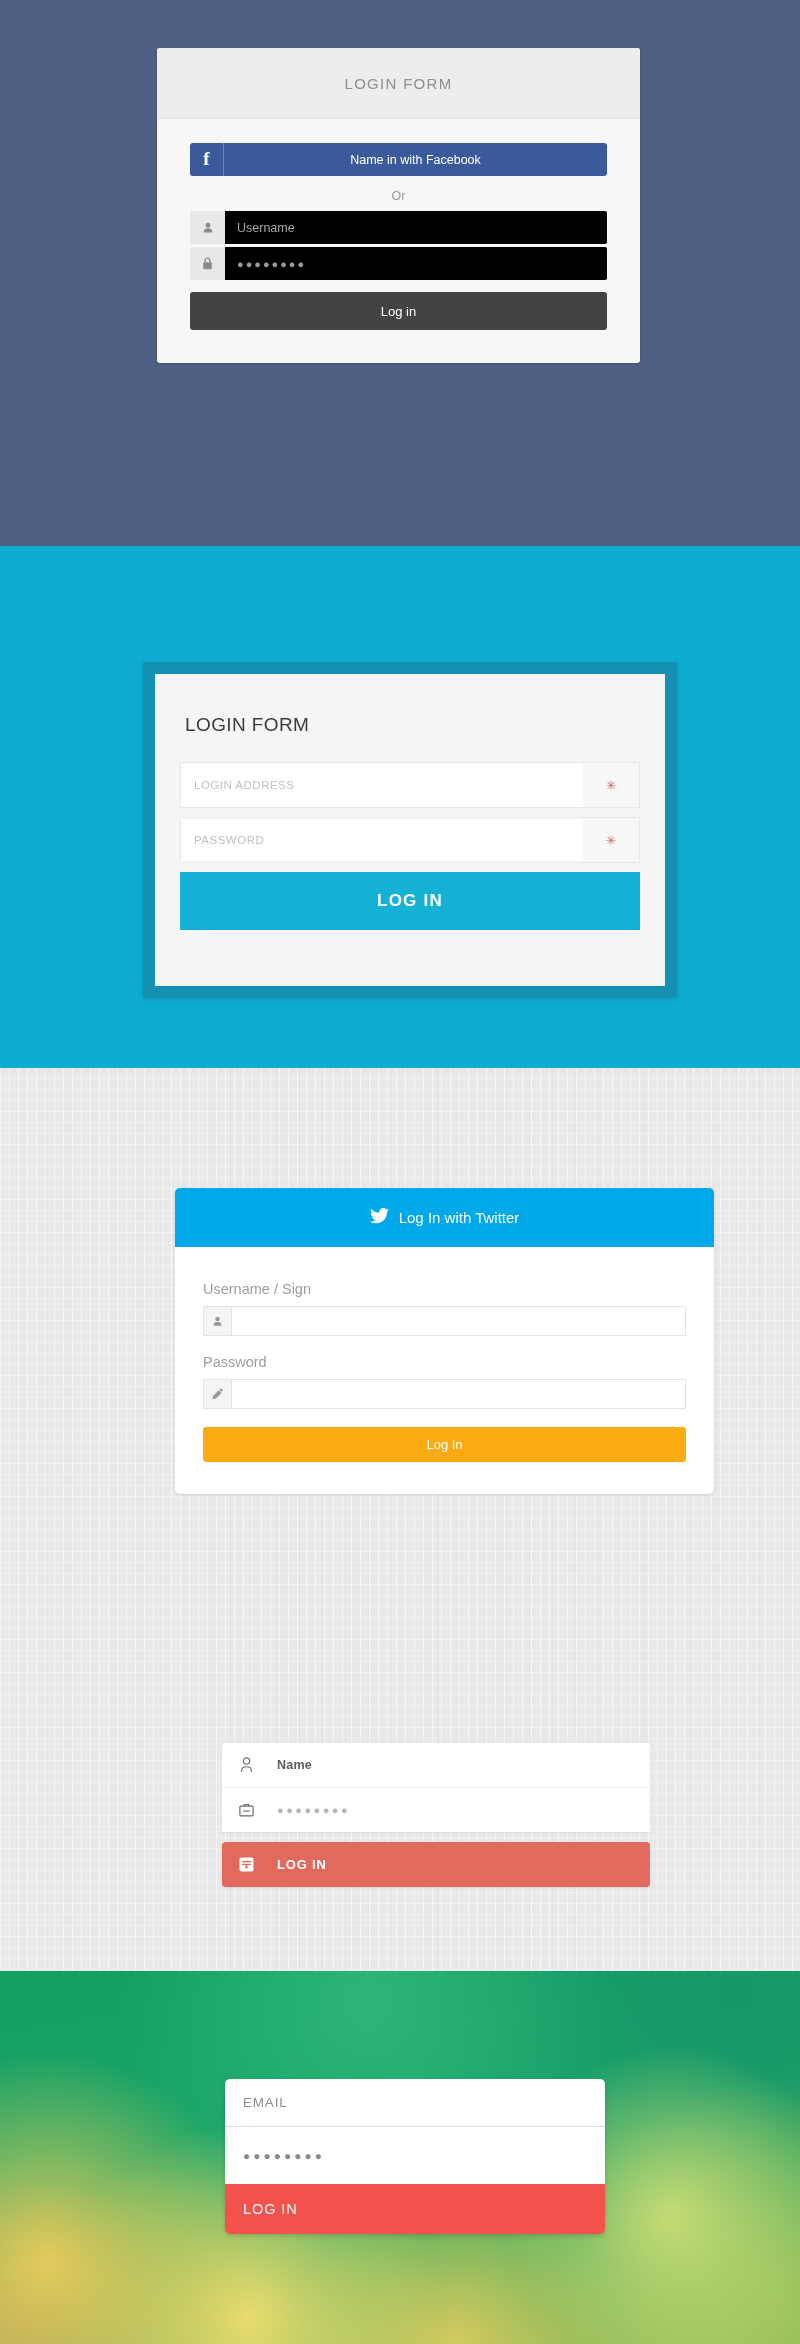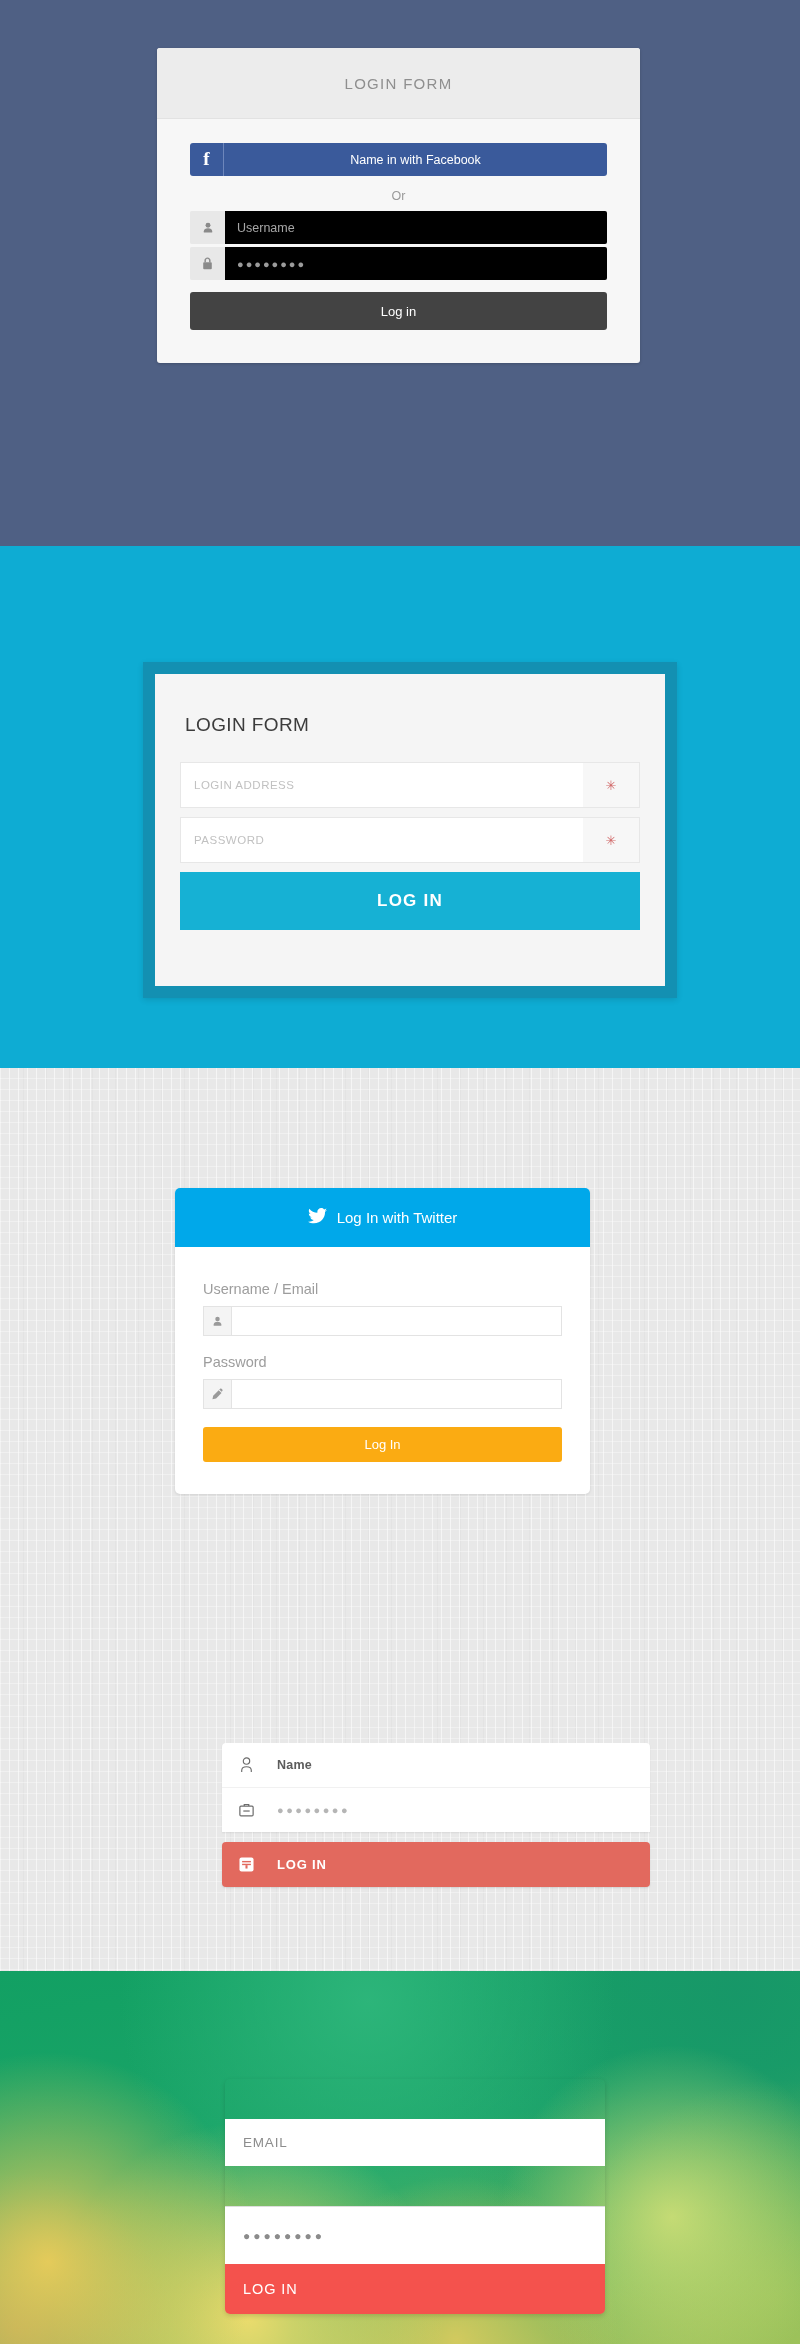--- a/index.html
+++ b/index.html
@@ -198,21 +198,21 @@
     background-color: #e8e8e8;
     background-image:
       linear-gradient(90deg, rgba(255,255,255,0.55) 1px, transparent 1px),
       linear-gradient(0deg, rgba(255,255,255,0.35) 1px, transparent 1px),
       linear-gradient(90deg, rgba(0,0,0,0.018) 1px, transparent 1px);
     background-size: 9px 9px, 11px 11px, 23px 23px;
   }
   .card3 {
     position: absolute;
     left: 175px; top: 120px;
-    width: 415px;
+    width: 539px;
     background: #ffffff;
     border-radius: 5px;
     box-shadow: 0 1px 3px rgba(0,0,0,0.10);
     overflow: hidden;
   }
   .tw-head {
     height: 59px;
     background: #00a8ea;
     display: flex;
     align-items: center;
@@ -326,21 +326,20 @@
   }
   .c5-row {
     height: 47px;
     background: #ffffff;
     display: flex;
     align-items: center;
     padding-left: 18px;
     color: #8d8d8d;
     font-size: 13.5px;
     letter-spacing: 0.8px;
-    margin-top: 40px;
   }
   .c5-row.second {
     border-top: 1px solid #dddddd;
     height: 57px;
   }
   .c5-dots { letter-spacing: 3px; color: #8b8b8b; font-size: 12px; }
   .c5-btn {
     height: 50px;
     background: #f4524d;
     display: flex;
@@ -433,21 +432,21 @@
       <span>
         <svg width="19" height="16" viewBox="0 0 24 20" fill="#ffffff">
           <path d="M24 2.4c-0.9 0.4-1.8 0.66-2.8 0.78 1-0.6 1.78-1.56 2.14-2.7-0.94 0.56-1.98 0.96-3.08 1.18C19.36 0.66 18.1 0 16.68 0c-2.7 0-4.9 2.2-4.9 4.9 0 0.38 0.04 0.76 0.12 1.12C7.84 5.82 4.16 3.84 1.7 0.82 1.28 1.54 1.04 2.36 1.04 3.26c0 1.7 0.86 3.2 2.18 4.08-0.8-0.02-1.56-0.24-2.22-0.6v0.06c0 2.38 1.68 4.36 3.92 4.8-0.4 0.12-0.84 0.18-1.3 0.18-0.32 0-0.62-0.04-0.92-0.08 0.62 1.94 2.42 3.36 4.56 3.4-1.68 1.3-3.78 2.08-6.06 2.08-0.4 0-0.78-0.02-1.16-0.06C2.2 18.52 4.76 19.3 7.54 19.3c9.06 0 14-7.5 14-14 0-0.22 0-0.42-0.02-0.64C22.48 4.02 23.3 3.26 24 2.4z"></path>
         </svg>
       </span>
       <span class="lbl">Log In with Twitter</span>
     </div>
 
     <div class="card3-body">
 
-      <div class="c3-label">Username / Email</div>
+      <div class="c3-label">Username / Sign</div>
       <div class="c3-row">
         <div class="c3-icon">
           <svg width="11" height="11" viewBox="0 0 16 16" fill="currentColor">
             <circle cx="8" cy="4.3" r="3.3"></circle>
             <path d="M8 8.4c-3.2 0-5.6 1.8-5.6 3.9V14h11.2v-1.7c0-2.1-2.4-3.9-5.6-3.9z"></path>
           </svg>
         </div>
         <div class="c3-input"></div>
       </div>
 

